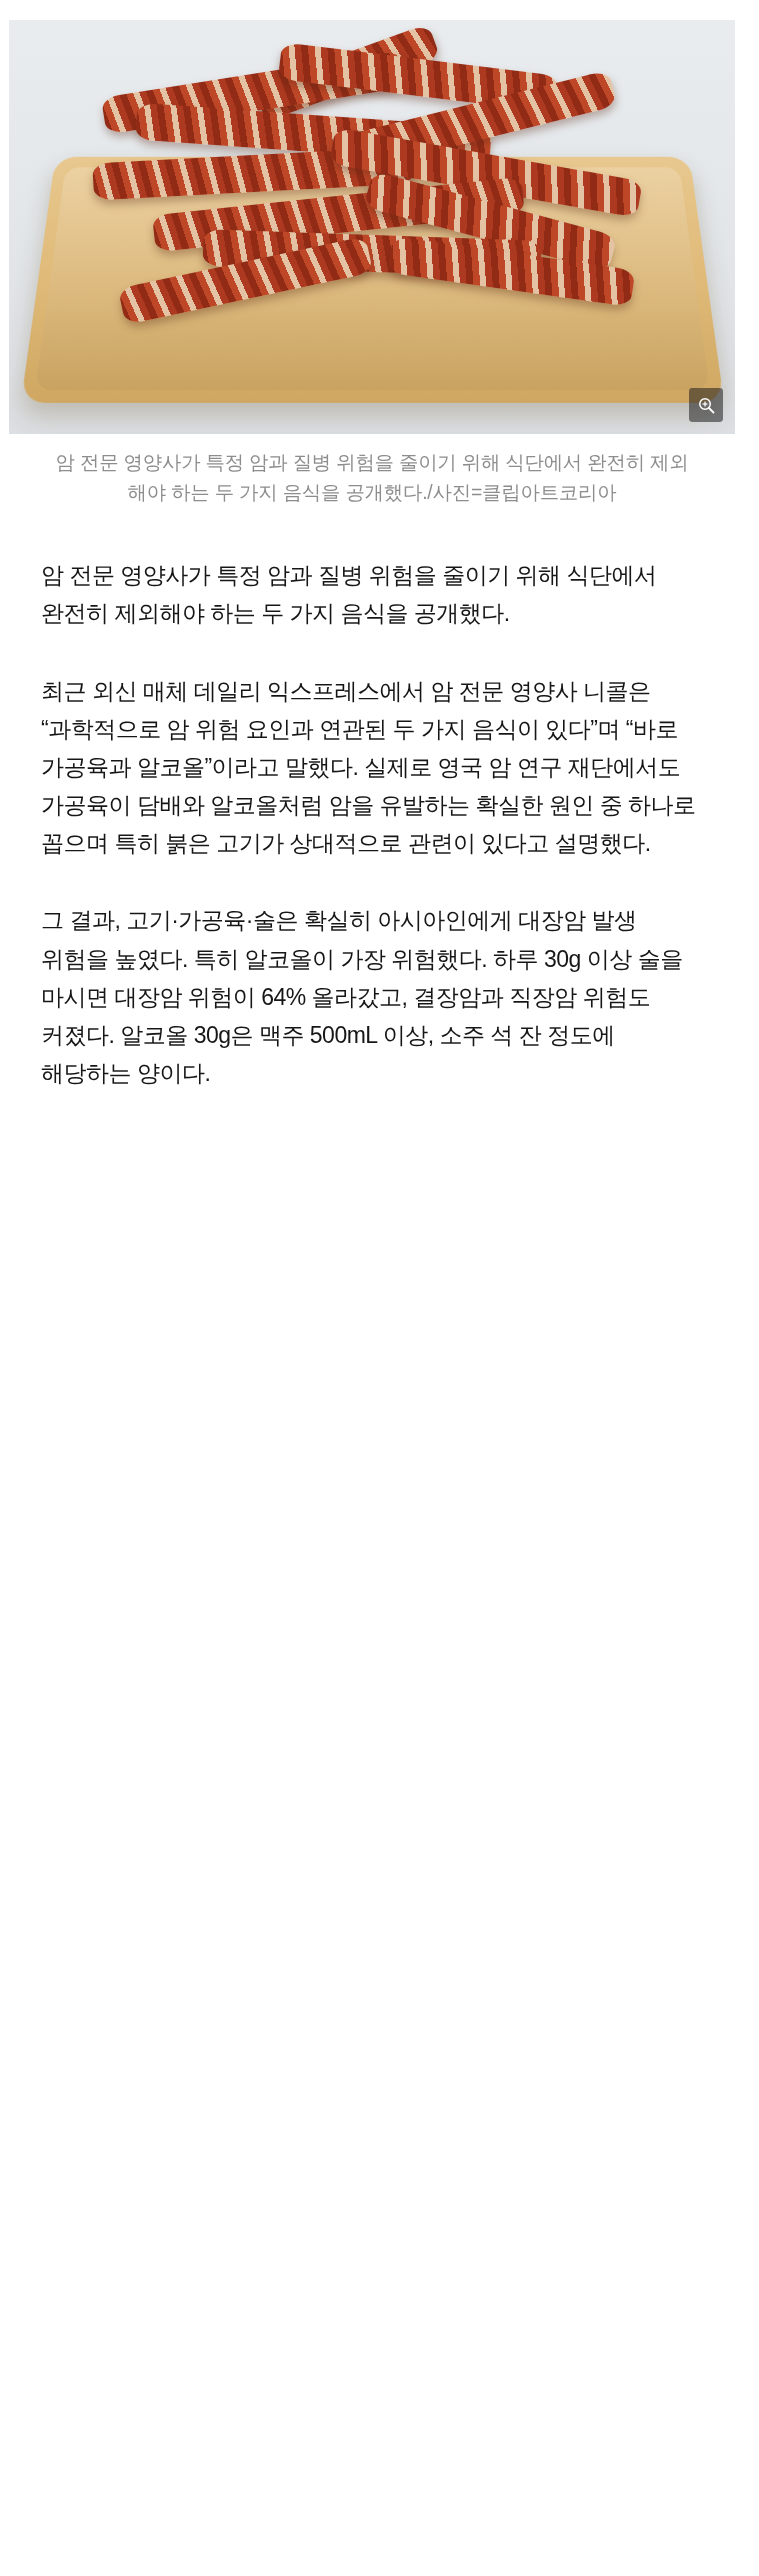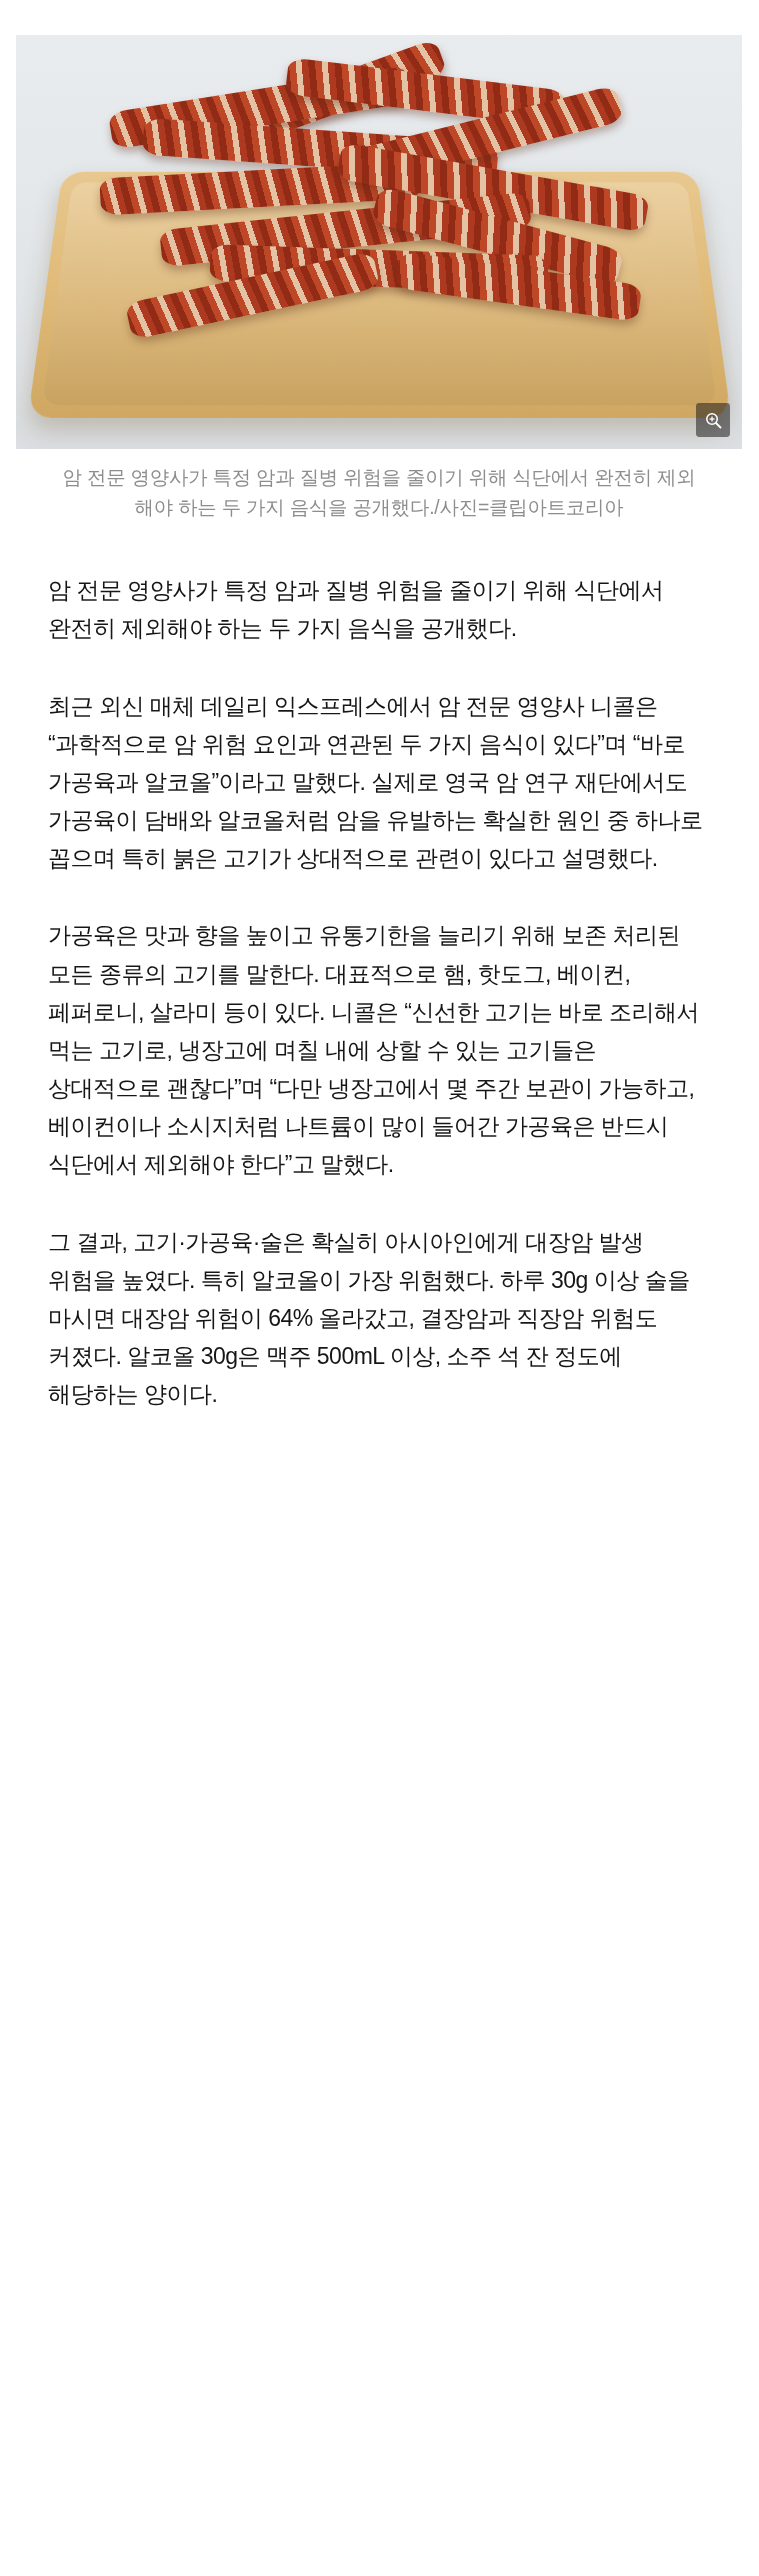--- a/index.html
+++ b/index.html
@@ -14,21 +14,21 @@
     font-family: "Liberation Sans", sans-serif;
     color: #111111;
     -webkit-font-smoothing: antialiased;
   }
   .page {
     width: 744px;
     min-height: 2576px;
     position: relative;
     background: #ffffff;
     box-sizing: border-box;
-    padding: 16px;
+    padding: 1px;
   }
   .article {
     width: 726px;
     margin: 0 auto;
     padding-top: 18.6px;
     box-sizing: border-box;
   }
 
   
   .figure {
@@ -176,19 +176,18 @@
             <line x1="9.5" y1="6.6" x2="9.5" y2="12.4" stroke="#ffffff" stroke-width="1.5"></line>
           </svg>
         </div>
       </div>
       <figcaption class="caption">암 전문 영양사가 특정 암과 질병 위험을 줄이기 위해 식단에서 완전히 제외해야 하는 두 가지 음식을 공개했다./사진=클립아트코리아</figcaption>
     </figure>
 
     <div class="body">
       <p>암 전문 영양사가 특정 암과 질병 위험을 줄이기 위해 식단에서 완전히 제외해야 하는 두 가지 음식을 공개했다.</p>
       <p>최근 외신 매체 데일리 익스프레스에서 암 전문 영양사 니콜은 “과학적으로 암 위험 요인과 연관된 두 가지 음식이 있다”며 “바로 가공육과 알코올”이라고 말했다. 실제로 영국 암 연구 재단에서도 가공육이 담배와 알코올처럼 암을 유발하는 확실한 원인 중 하나로 꼽으며 특히 붉은 고기가 상대적으로 관련이 있다고 설명했다.</p>
-      <p>가공육은 맛과 향을 높이고 유통기한을 늘리기 위해 보존 처리된 모든 종류의 고기를 말한다. 대표적으로 햄, 핫도그, 베이컨, 페퍼로니, 살라미 등이 있다. 니콜은 “신선한 고기는 바로 조리해서 먹는 고기로, 냉장고에 며칠 내에 상할 수 있는 고기들은 상대적으로 괜찮다”며 “다만 냉장고에서 몇 주간 보관이 가능하고, 베이컨이나 소시지처럼 나트륨이 많이 들어간 가공육은 반드시 식단에서 제외해야 한다”고 말했다.</p>
       <p>그 결과, 고기·가공육·술은 확실히 아시아인에게 대장암 발생 위험을 높였다. 특히 알코올이 가장 위험했다. 하루 30g 이상 술을 마시면 대장암 위험이 64% 올라갔고, 결장암과 직장암 위험도 커졌다. 알코올 30g은 맥주 500mL 이상, 소주 석 잔 정도에 해당하는 양이다.</p>
     </div>
 
   </div>
 </div>
 
 
 </body></html>

